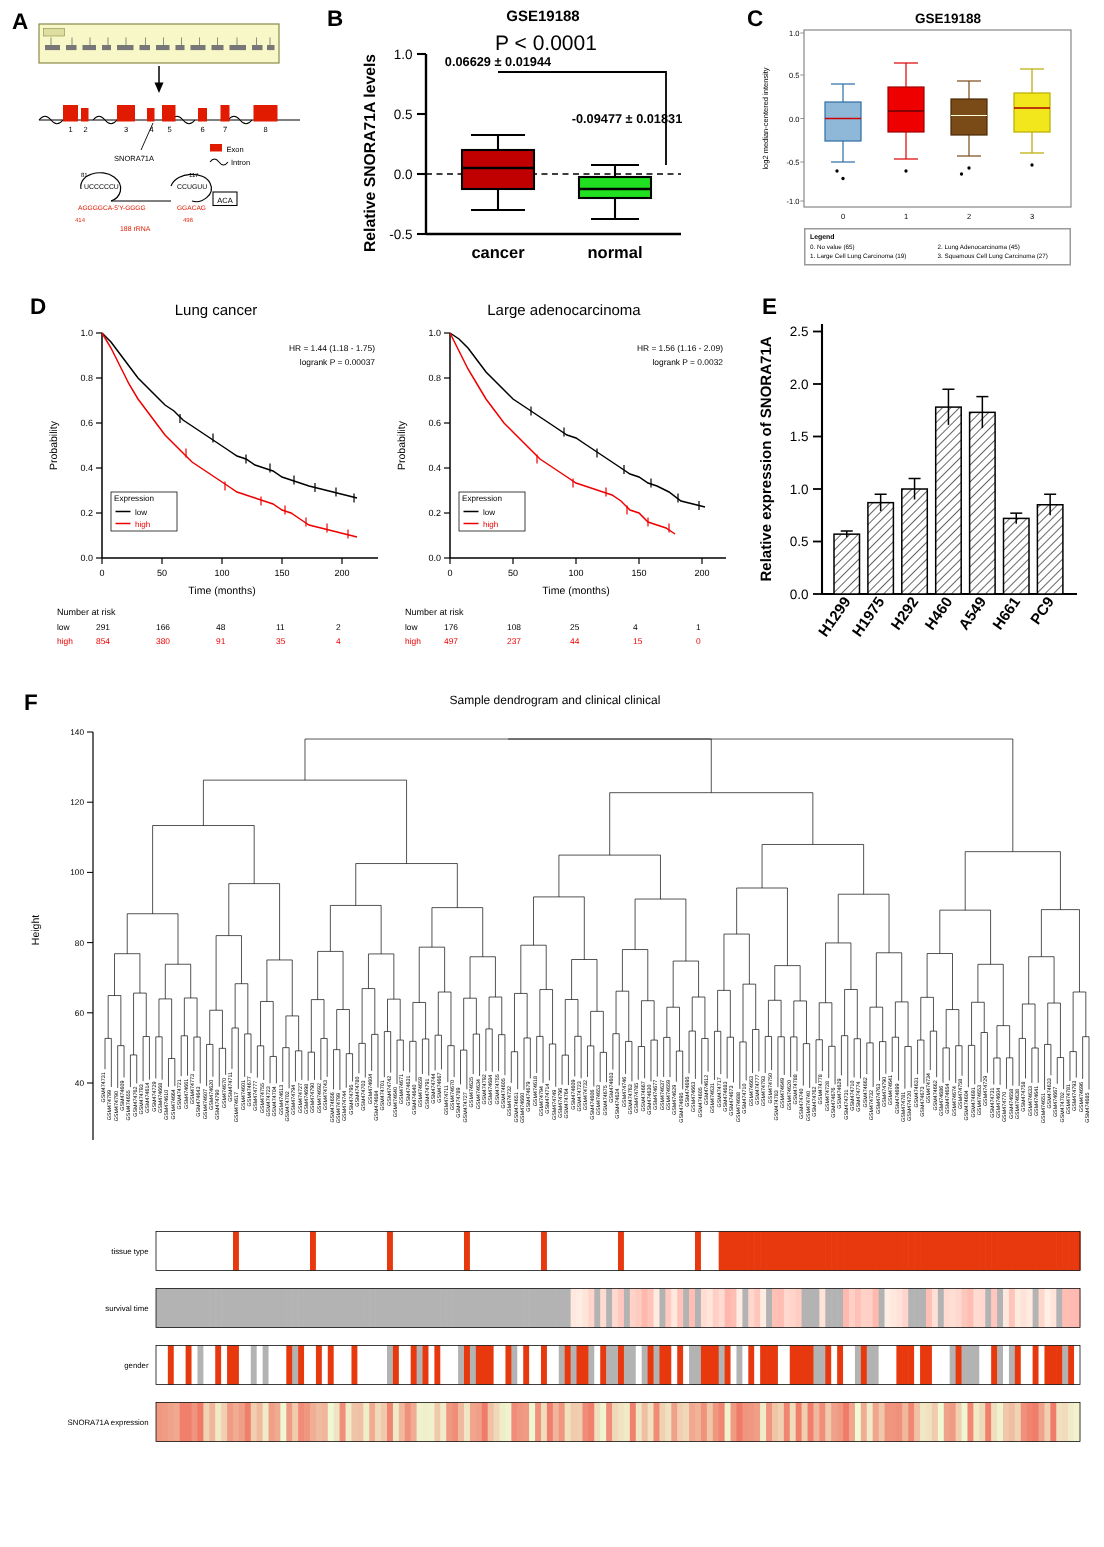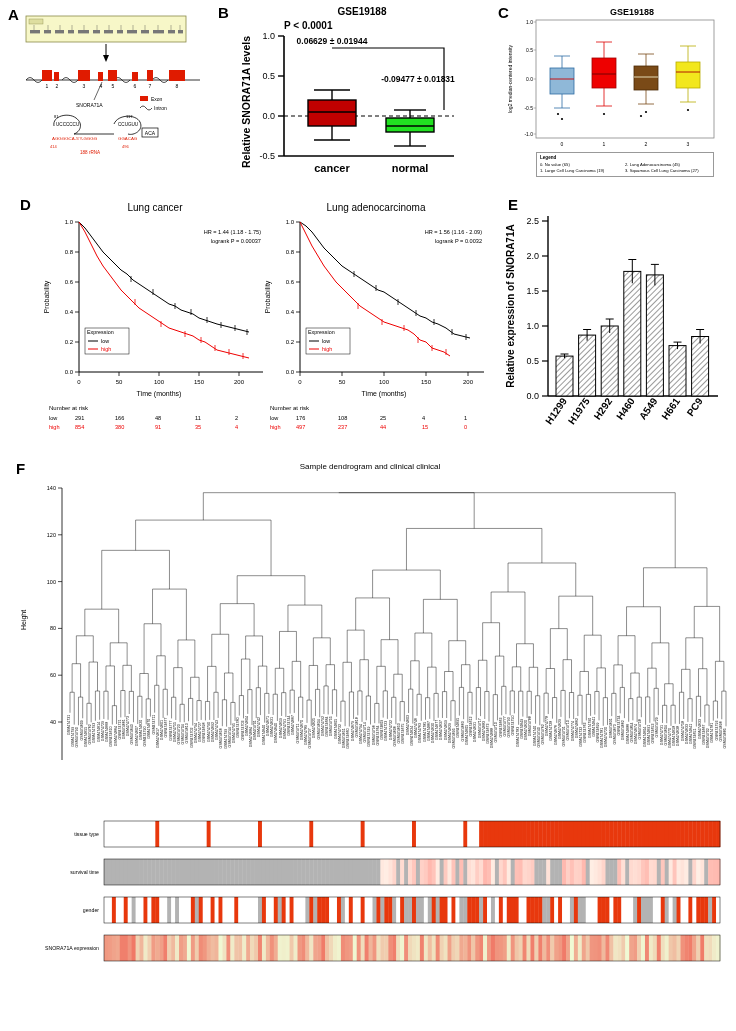--- a/index.html
+++ b/index.html
@@ -114,21 +114,21 @@
     <text x="104" y="132" font-size="4.4" fill="#e01b00">GGACAG</text>
     <text x="36" y="140" font-size="4" fill="#e01b00">414</text>
     <text x="108" y="140" font-size="4" fill="#e01b00">496</text>
     <text x="66" y="146" font-size="4.6" fill="#e01b00">188 rRNA</text>
   </svg>
 </div>
 
 <div class="abs" id="panelB">
   <div class="panel-letter" style="left:-4px;top:-2px;">B</div>
   <div class="abs ttl" style="left:60px;top:0px;width:160px;font-size:10px;">GSE19188</div>
-  <div class="abs" style="left:62px;top:14px;width:160px;text-align:left;font-size:10px;font-weight:bold;">P &lt; 0.0001</div>
+  <div class="abs" style="left:62px;top:14px;width:160px;text-align:center;font-size:14px;font-weight:normal;">P &lt; 0.0001</div>
   <svg width="262" height="182" viewBox="0 0 262 182">
 
     <line x1="62" y1="30" x2="62" y2="150" stroke="#000" stroke-width="1.6"></line>
     <line x1="62" y1="150" x2="232" y2="150" stroke="#000" stroke-width="1.6"></line>
 
     <g stroke="#000" stroke-width="1.4">
       <line x1="56" y1="30" x2="62" y2="30"></line>
       <line x1="56" y1="70" x2="62" y2="70"></line>
       <line x1="56" y1="110" x2="62" y2="110"></line>
       <line x1="56" y1="150" x2="62" y2="150"></line>
@@ -253,21 +253,21 @@
         <div>2. Lung Adenocarcinoma (45)</div>
         <div>3. Squamous Cell Lung Carcinoma (27)</div>
       </div>
     </div>
   </div>
 </div>
 
 <div class="abs" id="panelD">
   <div class="panel-letter" style="left:10px;top:0px;">D</div>
 
-  <div class="abs" style="left:25px;top:4px;width:240px;height:256px;">
+  <div class="abs" style="left:14px;top:4px;width:240px;height:256px;">
     <div class="abs" style="left:0;top:2px;width:240px;text-align:center;font-size:10px;">Lung cancer</div>
     <svg width="240" height="250" viewBox="0 0 240 250">
 
       <line x1="44" y1="22" x2="44" y2="172" stroke="#000" stroke-width="1"></line>
       <line x1="44" y1="172" x2="228" y2="172" stroke="#000" stroke-width="1"></line>
       <g stroke="#000" stroke-width="0.8">
         <line x1="40" y1="22" x2="44" y2="22"></line>
           <line x1="40" y1="52" x2="44" y2="52"></line>
         <line x1="40" y1="82" x2="44" y2="82"></line>
           <line x1="40" y1="112" x2="44" y2="112"></line>
@@ -345,21 +345,21 @@
         <text x="40" y="229">854</text>
         <text x="80" y="229">380</text>
         <text x="120" y="229">91</text>
         <text x="160" y="229">35</text>
         <text x="200" y="229">4</text>
       </g>
     </svg>
   </div>
 
   <div class="abs" style="left:246px;top:4px;width:240px;height:256px;">
-    <div class="abs" style="left:0;top:2px;width:240px;text-align:center;font-size:10px;">Lung adenocarcinoma</div>
+    <div class="abs" style="left:0;top:2px;width:240px;text-align:center;font-size:10px;">Large adenocarcinoma</div>
     <svg width="240" height="250" viewBox="0 0 240 250">
       <line x1="44" y1="22" x2="44" y2="172" stroke="#000" stroke-width="1"></line>
       <line x1="44" y1="172" x2="228" y2="172" stroke="#000" stroke-width="1"></line>
       <g stroke="#000" stroke-width="0.8">
         <line x1="40" y1="22" x2="44" y2="22"></line>
           <line x1="40" y1="52" x2="44" y2="52"></line>
         <line x1="40" y1="82" x2="44" y2="82"></line>
           <line x1="40" y1="112" x2="44" y2="112"></line>
         <line x1="40" y1="142" x2="44" y2="142"></line>
           <line x1="40" y1="172" x2="44" y2="172"></line>

